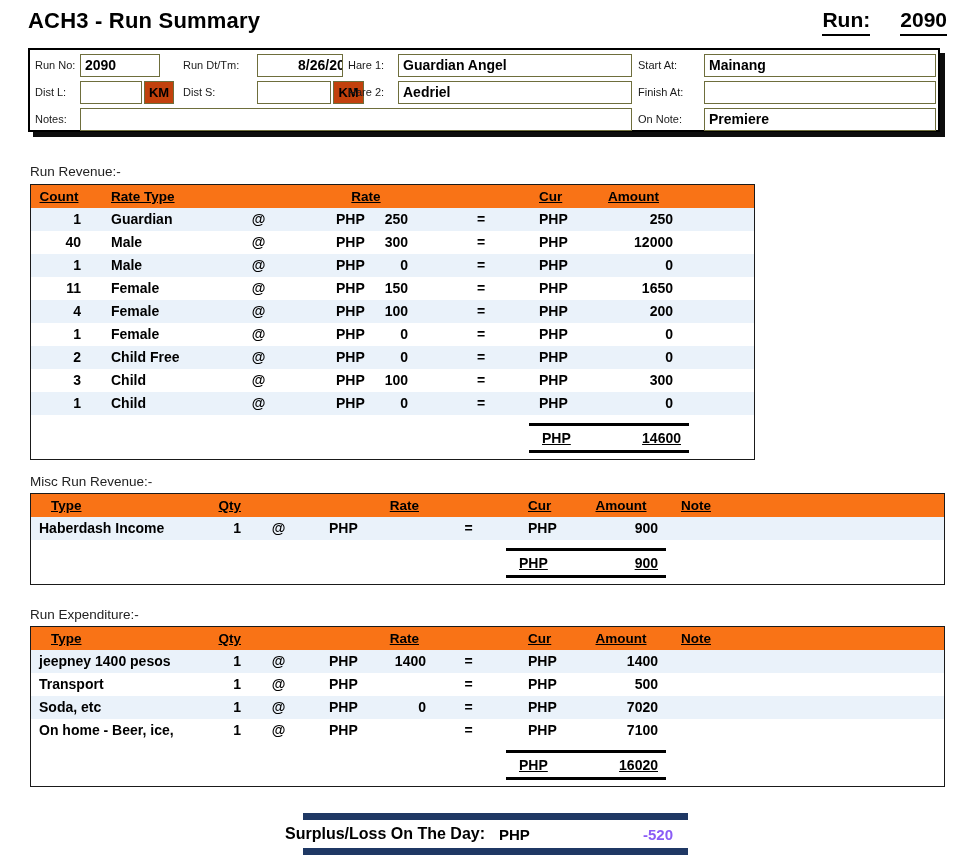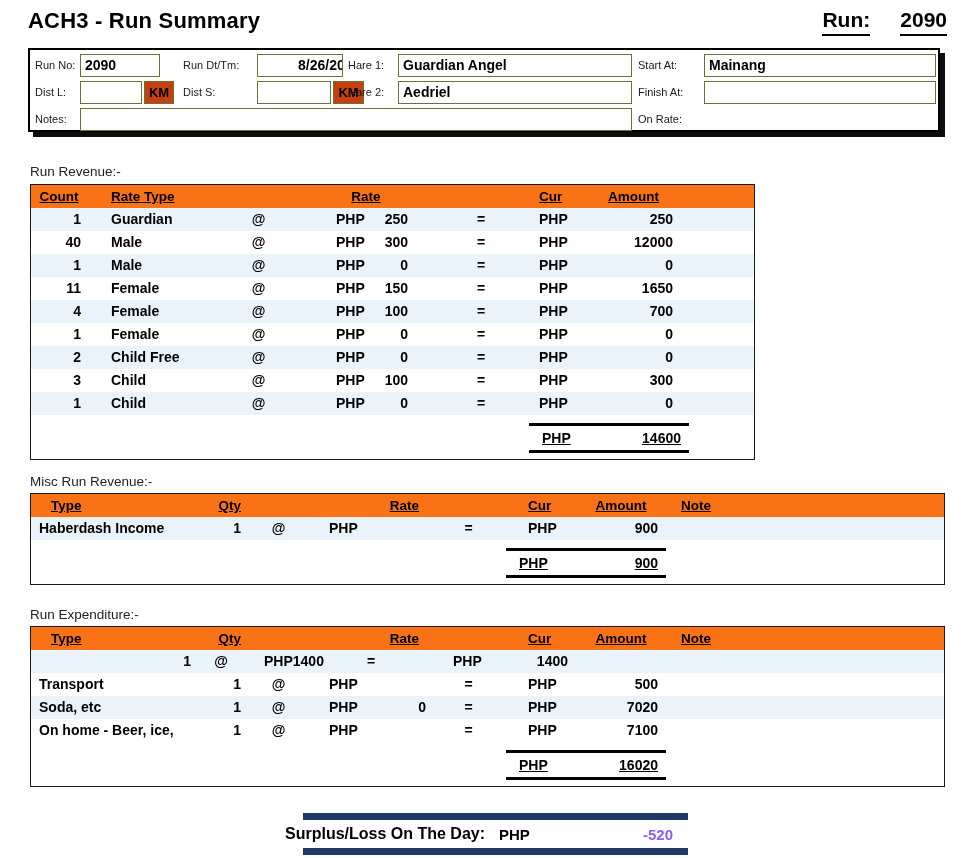--- a/index.html
+++ b/index.html
@@ -109,21 +109,22 @@
   <span class="hb-label" style="left:153px; top:36px;">Dist S:</span>
   <div class="hb-input" style="left:227px; top:31px; width:74px;"></div>
   <div class="km-box" style="left:303px; top:31px; width:31px;">KM</div>
   <span class="hb-label" style="left:318px; top:36px;">Hare 2:</span>
   <div class="hb-input" style="left:368px; top:31px; width:234px;">Aedriel</div>
   <span class="hb-label" style="left:608px; top:36px;">Finish At:</span>
   <div class="hb-input" style="left:674px; top:31px; width:232px;"></div>
 
   <span class="hb-label" style="left:5px; top:63px;">Notes:</span>
   <div class="hb-input" style="left:50px; top:58px; width:552px;"></div>
-  <span class="hb-label" style="left:608px; top:63px;">On Rate:</span>
+  <span class="hb-label" style="left:608px; top:63px;">On Note:</span>
+  <div class="hb-input" style="left:674px; top:58px; width:232px;">Premiere</div>
 </div>
 
 <span class="section-label" style="left:30px; top:164px;">Run Revenue:-</span>
 <div class="dtable" style="left:30px; top:184px; width:725px;">
   <div class="thead rev-grid">
     <span class="th h-count">Count</span>
     <span class="th c-type">Rate Type</span>
     <span class="th"></span>
     <span class="th h-rate">Rate</span>
     <span class="th"></span>
@@ -192,21 +193,21 @@
       <div class="trow rev-grid alt">
         <span class="td c-count">4</span>
         <span class="td c-type">Female</span>
         <span class="td c-at">@</span>
         <span class="td c-phprate">
           <span>PHP</span>
           <span>100</span>
         </span>
         <span class="td c-eq">=</span>
         <span class="td c-cur">PHP</span>
-        <span class="td c-amount">700</span>
+        <span class="td c-amount">200</span>
         <span class="td"></span>
       </div>
 
       <div class="trow rev-grid">
         <span class="td c-count">1</span>
         <span class="td c-type">Female</span>
         <span class="td c-at">@</span>
         <span class="td c-phprate">
           <span>PHP</span>
           <span>0</span>
@@ -310,20 +311,21 @@
     <span class="th h-rate">Rate</span>
     <span class="th"></span>
     <span class="th c-cur">Cur</span>
     <span class="th h-amount">Amount</span>
     <span class="th c-note">Note</span>
     <span class="th"></span>
   </div>
   <div class="rows-host">
 
       <div class="trow misc-grid alt">
+        <span class="td c-type">jeepney 1400 pesos</span>
         <span class="td c-qty">1</span>
         <span class="td c-at">@</span>
         <span class="td c-phprate">
           <span>PHP</span>
           <span>1400</span>
         </span>
         <span class="td c-eq">=</span>
         <span class="td c-cur">PHP</span>
         <span class="td c-amount">1400</span>
         <span class="td c-note"></span>

